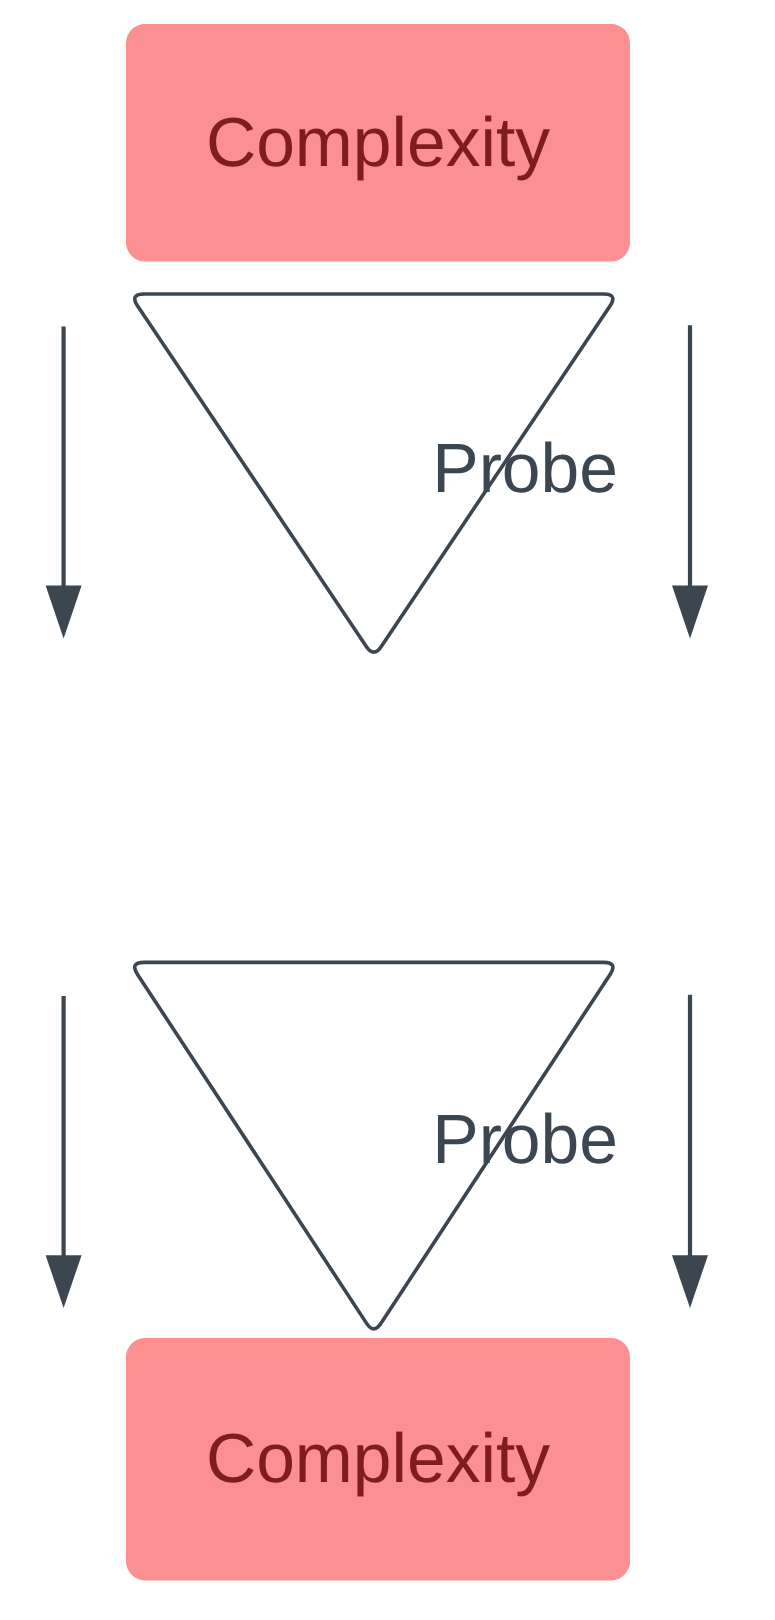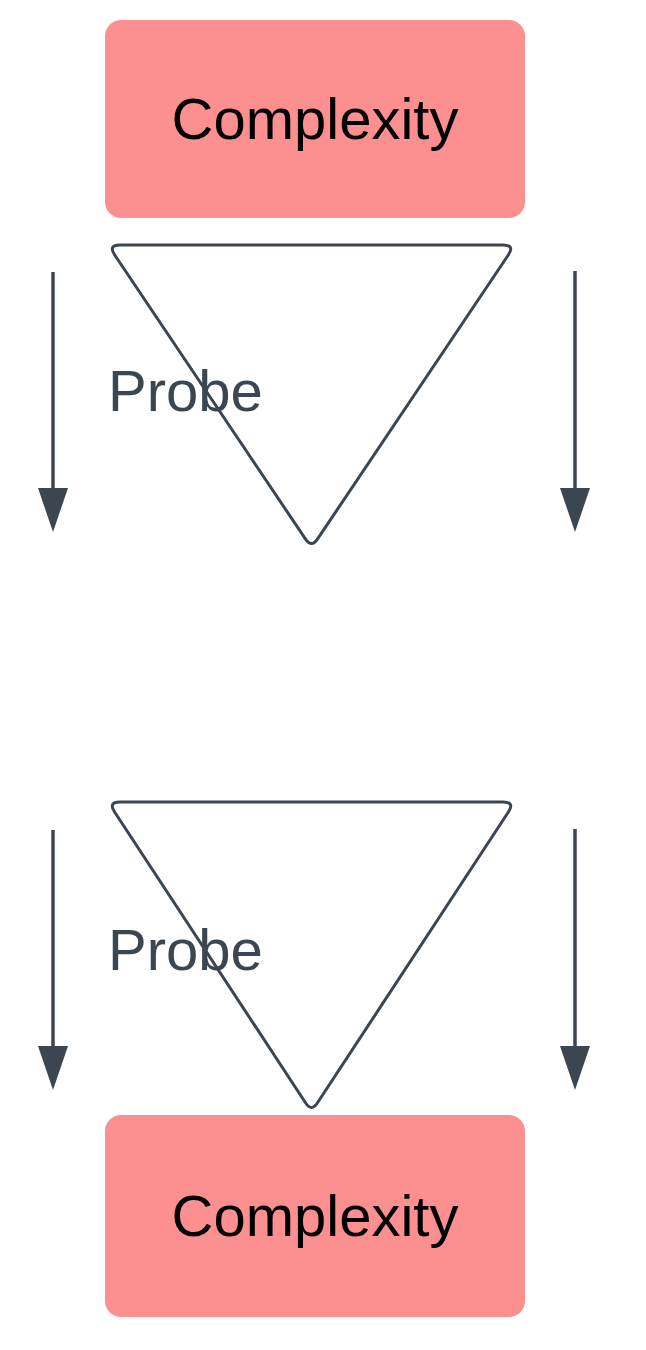--- a/index.html
+++ b/index.html
@@ -42,30 +42,30 @@
     display: flex;
     align-items: center;
     justify-content: center;
   }
   .box-salmon { background: #FC8F8F; }
   .box-mint   { background: #B5F5E8; }
   .box-top    { left: 105px; top: 20px;   width: 420px; height: 198px; }
   .box-mid    { left: 105px; top: 585px;  width: 420px; height: 200px; }
   .box-bottom { left: 105px; top: 1115px; width: 420px; height: 202px; }
   .node-label {
-    color: #000000;
+    color: #7f1d1d;
     font-size: 58px;
     line-height: 1;
     white-space: nowrap;
   }
   .funnel-label {
     position: absolute;
     left: 108px;
     width: 407px;
-    text-align: left;
+    text-align: right;
     color: #3C4651;
     font-size: 58px;
     line-height: 58px;
     white-space: nowrap;
   }
   .funnel-label-1 { top: 362px; }
   .funnel-label-2 { top: 921px; }
 </style>
 </head>
 <body>

